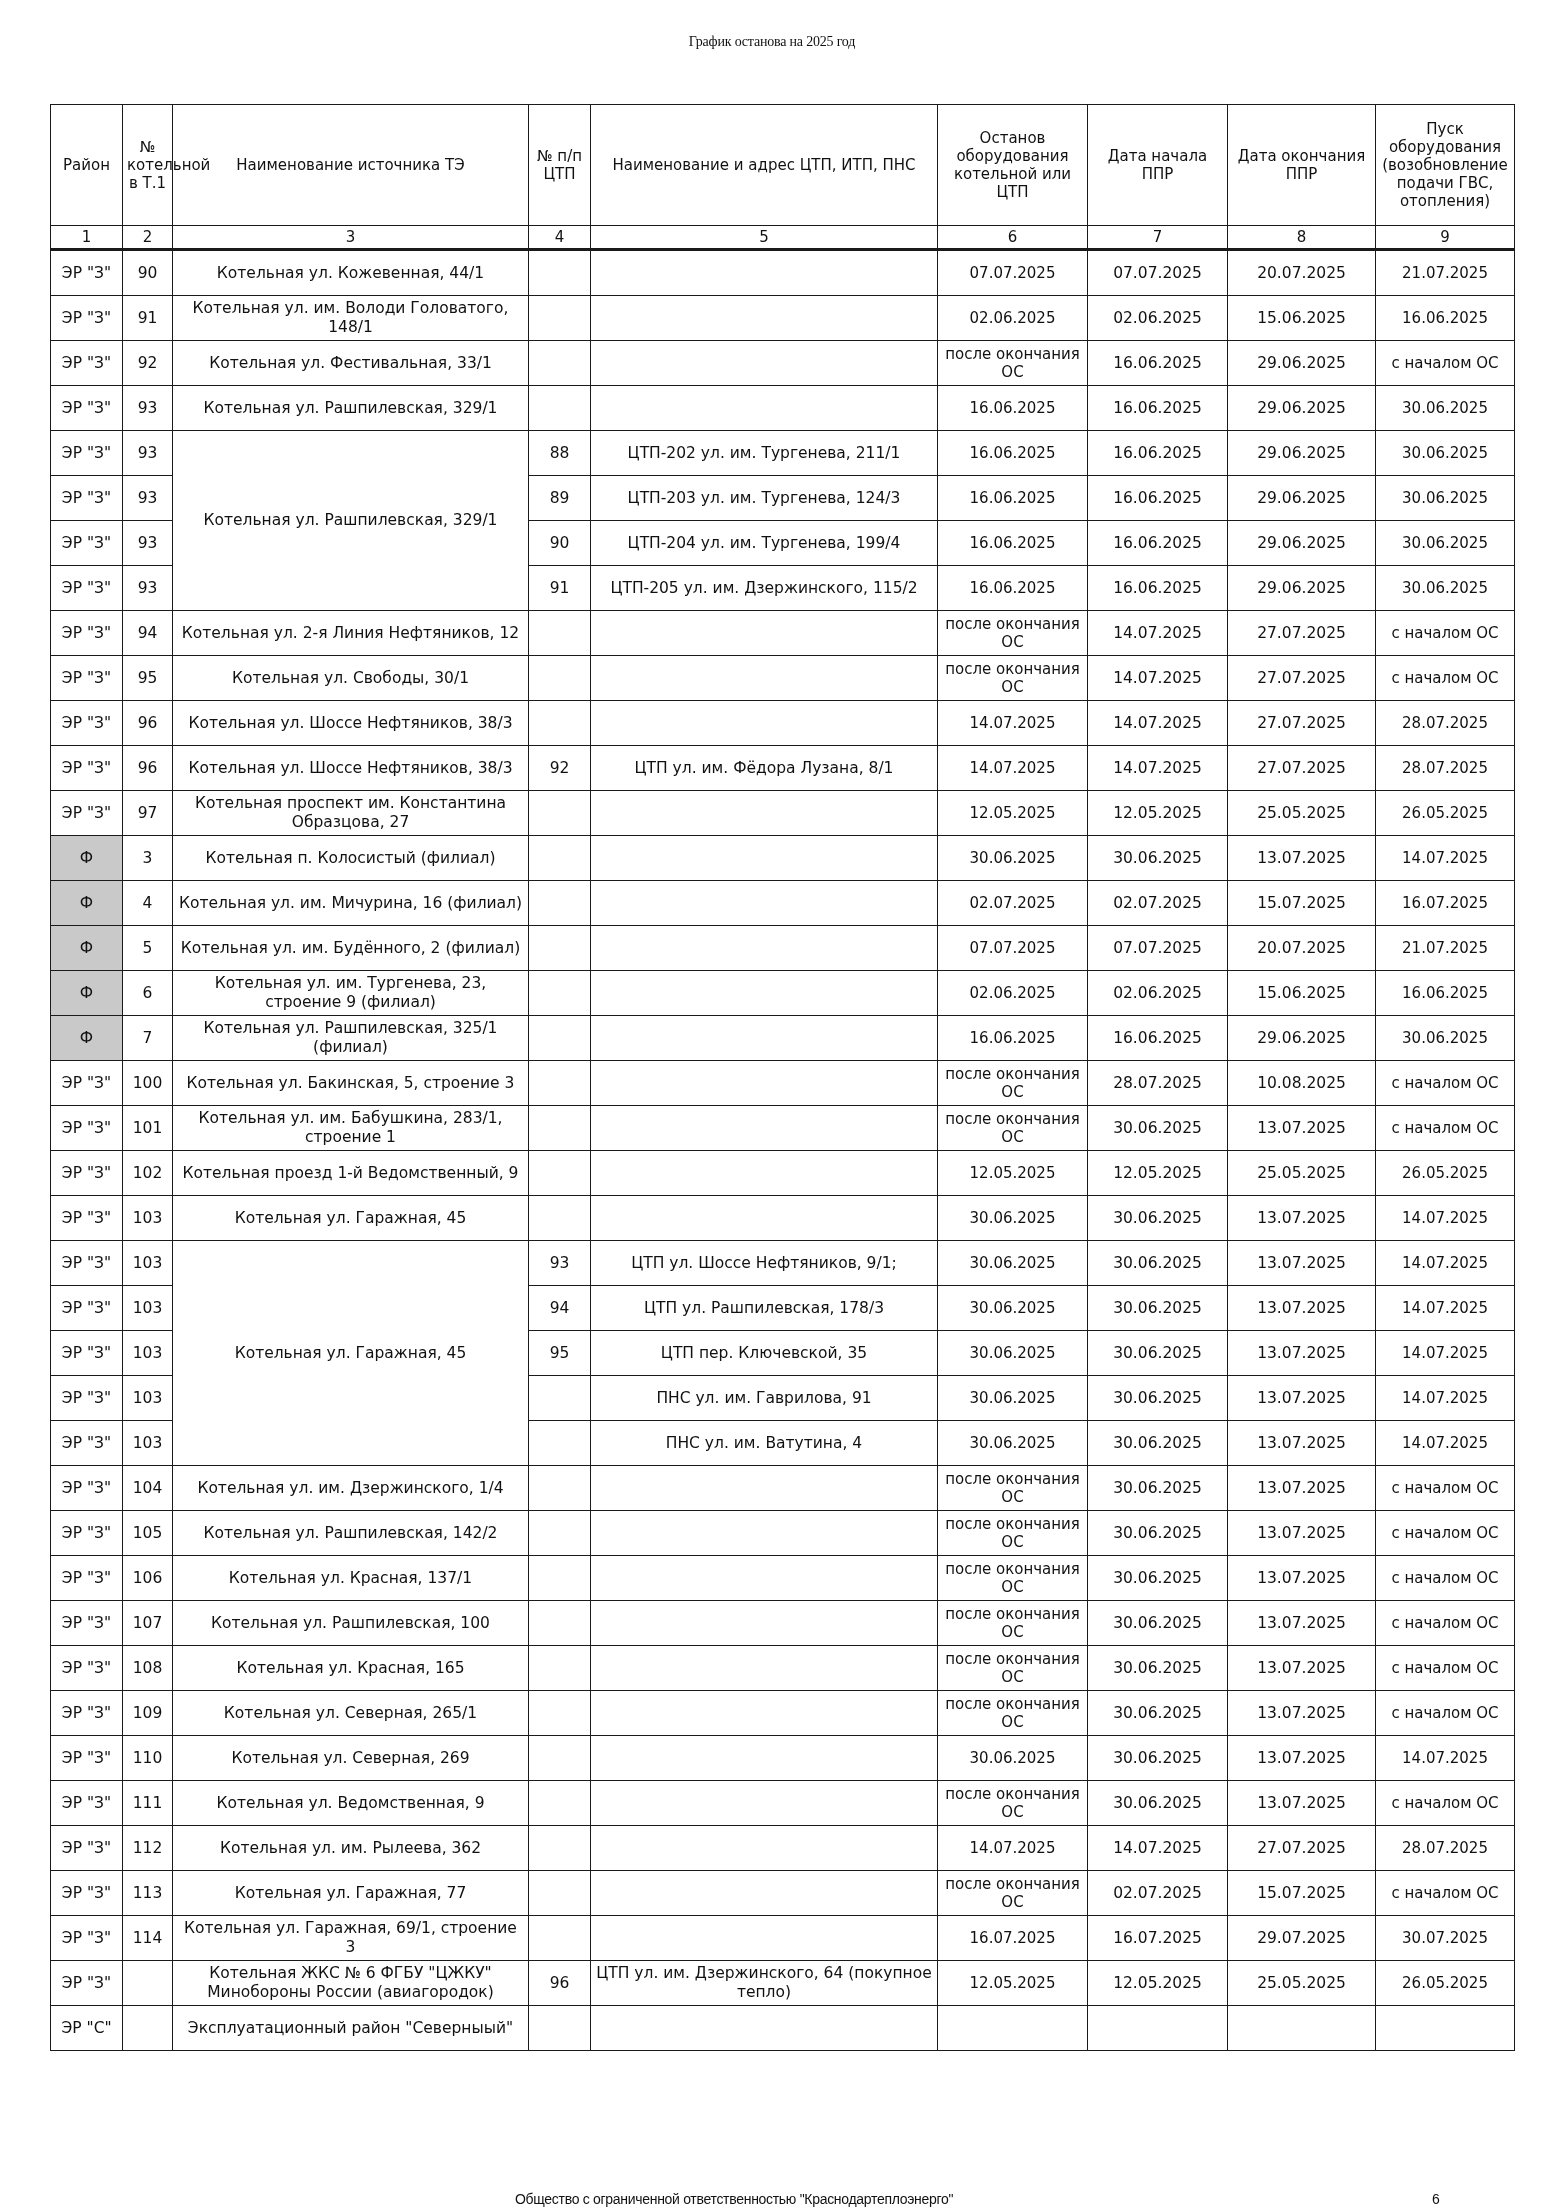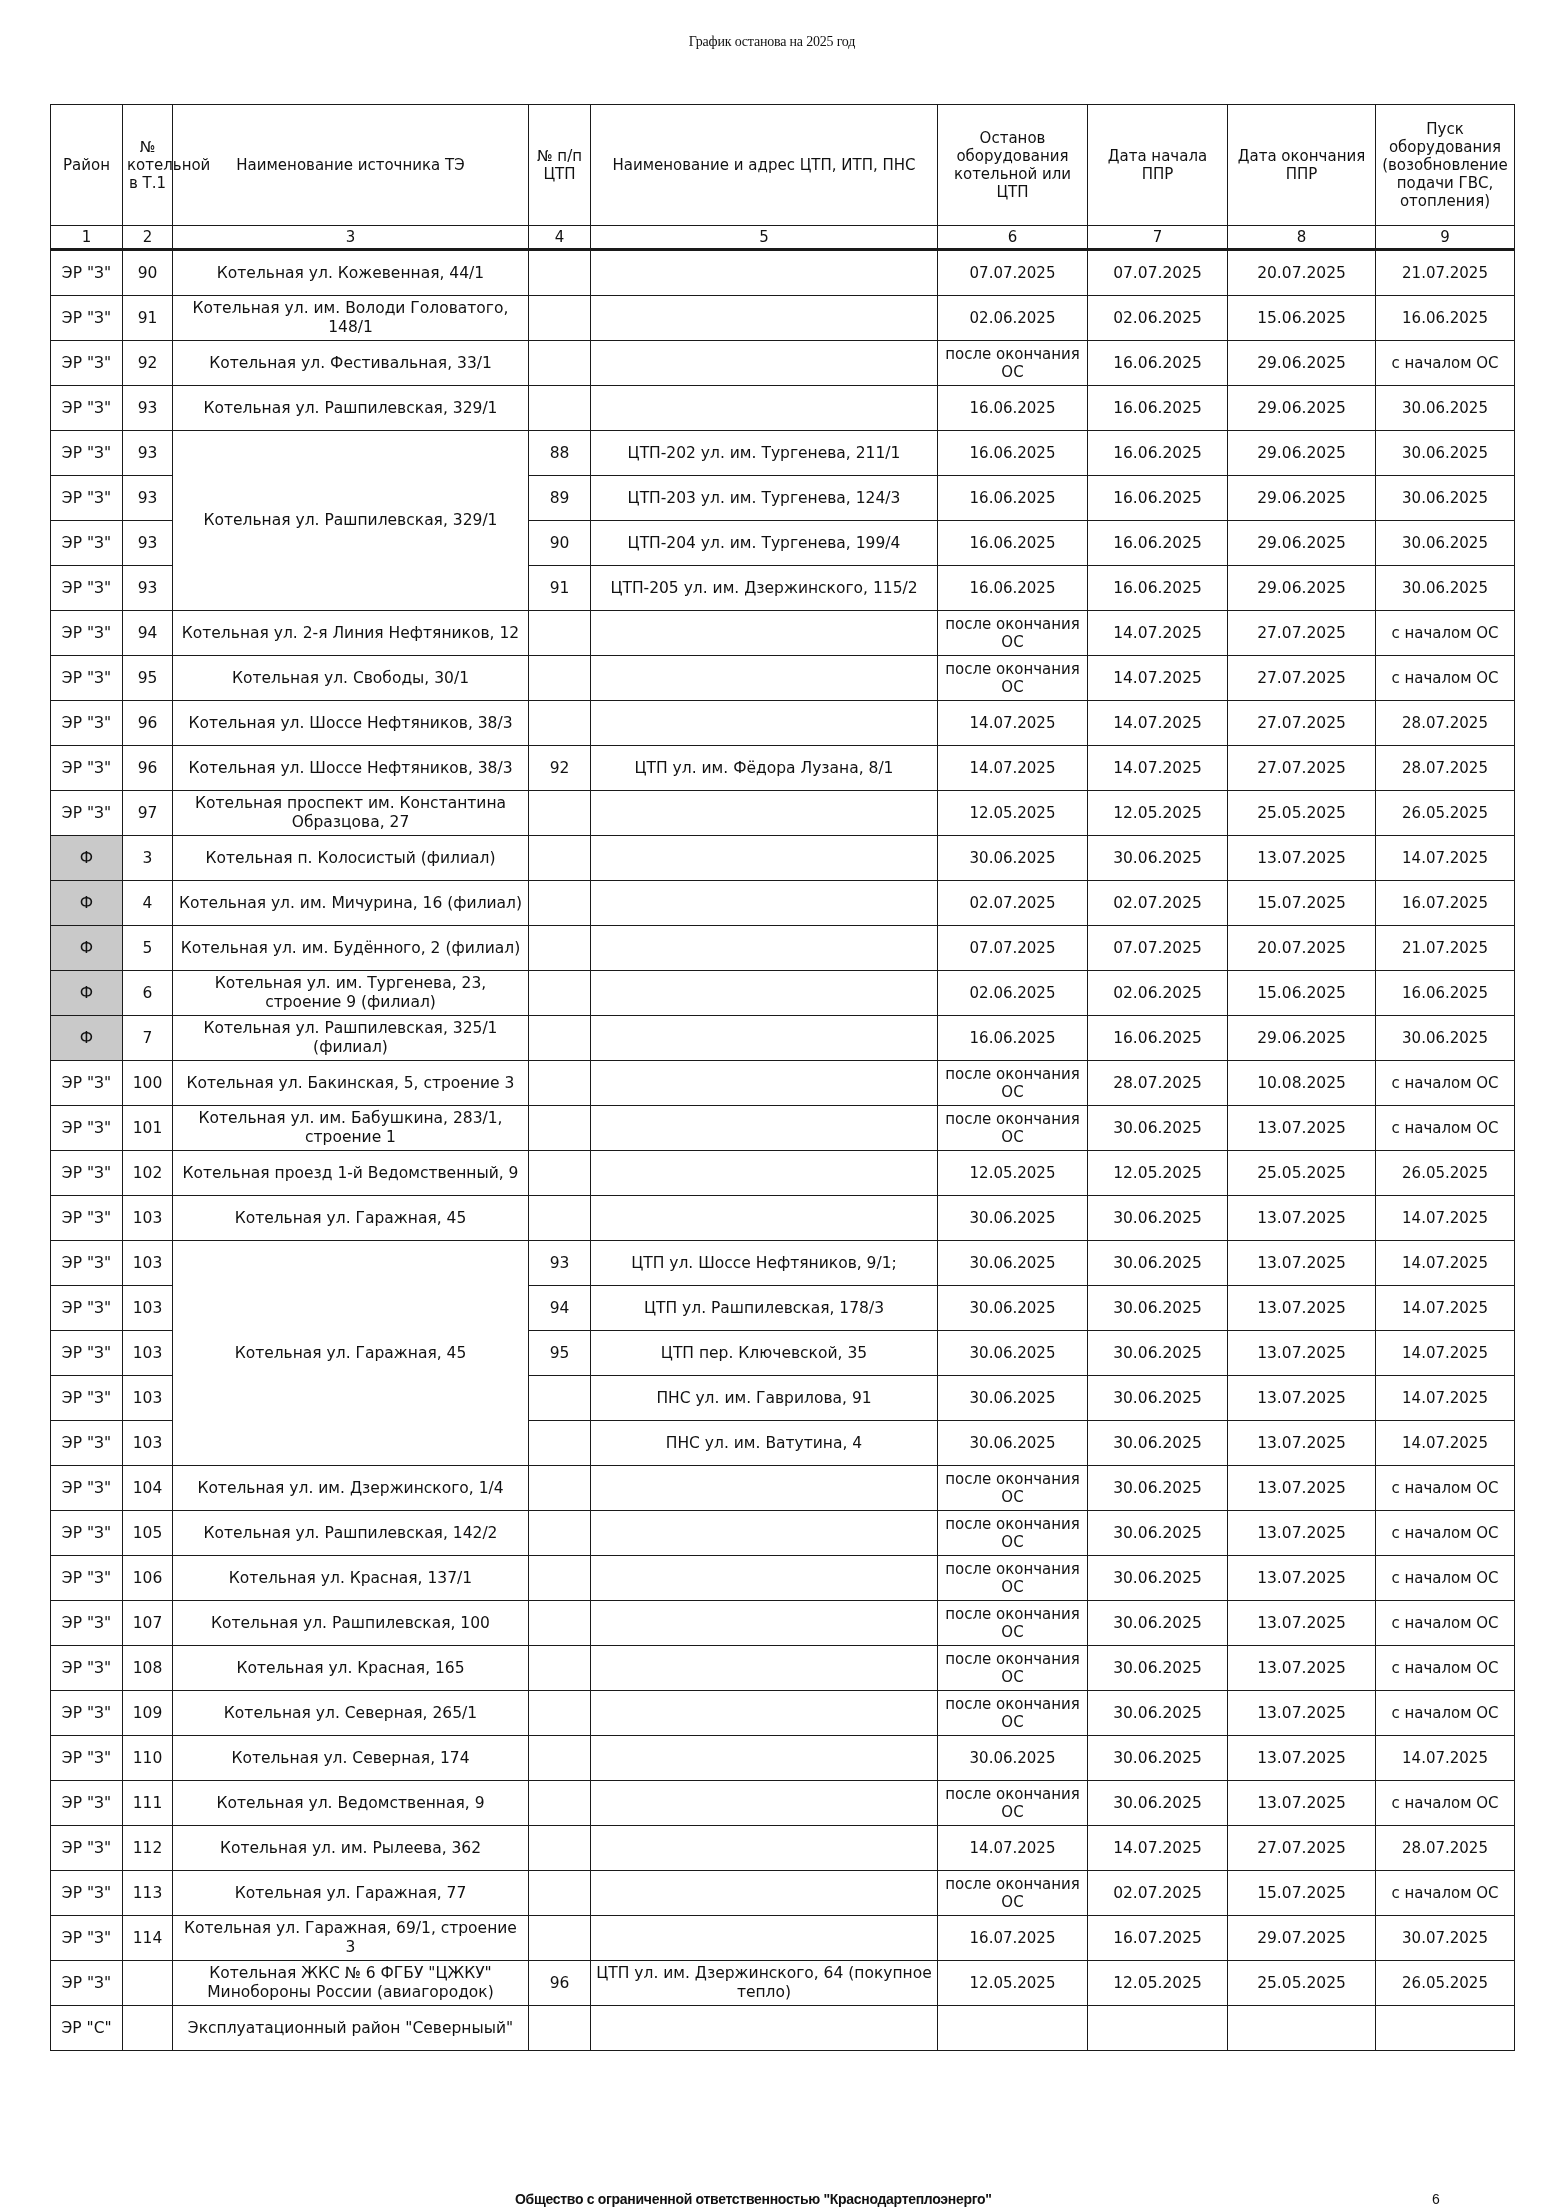--- a/index.html
+++ b/index.html
@@ -7,21 +7,21 @@
   .page-title { position: absolute; top: 34px; left: 0; width: 1544px; text-align: center; font-family: Liberation Serif, serif; font-size: 14px; letter-spacing: -0.2px; }
   table.schedule { position: absolute; top: 104px; left: 50px; width: 1464px; border-collapse: collapse; table-layout: fixed; font-size: 15.5px; }
   table.schedule td, table.schedule th { border: 1.5px solid #1a1a1a; text-align: center; vertical-align: middle; padding: 0 4px; line-height: 1.2; font-weight: normal; }
   table.schedule thead th { height: 120px; font-size: 15px; }
   table.schedule thead tr.numbers td { height: 22px; font-size: 15px; }
   table.schedule thead tr.numbers td { border-bottom-width: 3px; }
   table.schedule tbody td { height: 44px; }
   td.filial { background: #c9c9c9; }
   td.small { font-size: 15px; line-height: 1.25; }
   td.bold { font-weight: bold; }
-  .footer-org { position: absolute; top: 2191px; left: 515px; font-family: "Liberation Sans", sans-serif; font-size: 14px; letter-spacing: -0.3px; font-weight: bold; }
+  .footer-org { position: absolute; top: 2191px; left: 515px; font-family: "Liberation Sans", sans-serif; font-size: 14px; letter-spacing: -0.3px; }
   .footer-page { position: absolute; top: 2191px; left: 1432px; font-family: "Liberation Sans", sans-serif; font-size: 14px; }
 </style>
 </head>
 <body>
 
 <div class="page-title">График останова на 2025 год</div>
 
 <table class="schedule">
   <colgroup>
     <col style="width:72px">
@@ -411,21 +411,21 @@
         <td></td>
         <td></td>
         <td class="small">после окончания ОС</td>
         <td>30.06.2025</td>
         <td>13.07.2025</td>
         <td class="small">с началом ОС</td>
       </tr>
       <tr>
         <td>ЭР "З"</td>
         <td>110</td>
-        <td>Котельная ул. Северная, 174</td>
+        <td>Котельная ул. Северная, 269</td>
         <td></td>
         <td></td>
         <td class="small">30.06.2025</td>
         <td>30.06.2025</td>
         <td>13.07.2025</td>
         <td class="small">14.07.2025</td>
       </tr>
       <tr>
         <td>ЭР "З"</td>
         <td>111</td>

